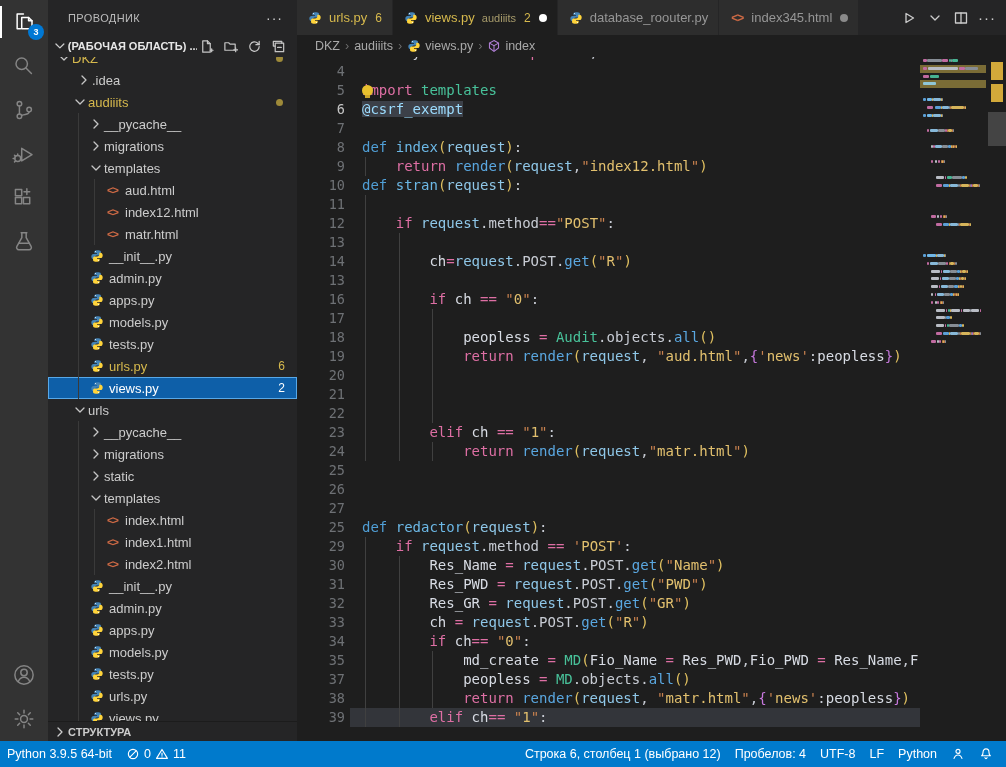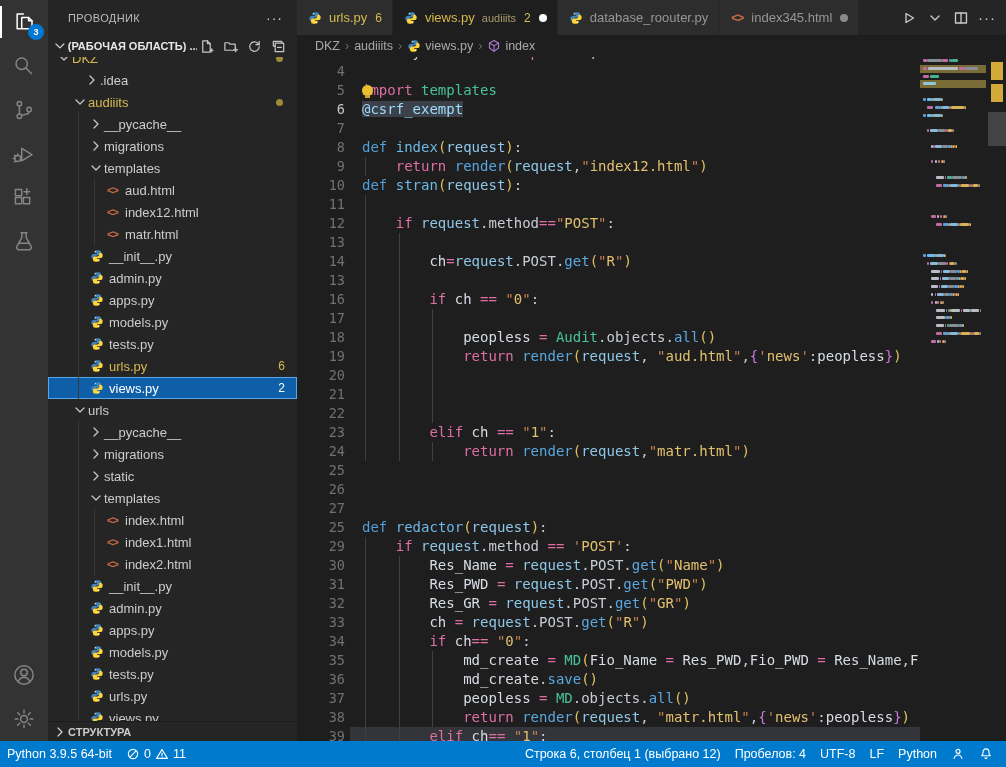--- a/index.html
+++ b/index.html
@@ -206,21 +206,21 @@
     </div>
     <div id="tree">
         <div id="tree-inner">
           <div class="trow mod" style="padding-left: 8px;">
             <span class="chev"><svg viewBox="0 0 16 16" fill="none" stroke="currentColor" stroke-width="1.3" stroke-linecap="round" stroke-linejoin="round">
                 <path d="M4 6l4 4 4-4"></path>
               </svg></span>
             <span class="lab">DKZ</span>
             <span class="gitdot"></span>
           </div>
-          <div class="trow" style="padding-left: 36px;">
+          <div class="trow" style="padding-left: 28px;">
             <span class="chev"><svg viewBox="0 0 16 16" fill="none" stroke="currentColor" stroke-width="1.3" stroke-linecap="round" stroke-linejoin="round">
                 <path d="M6 4l4 4-4 4"></path>
               </svg></span>
             <span class="lab">.idea</span>
           </div>
           <div class="trow mod" style="padding-left: 24px;">
             <span class="chev"><svg viewBox="0 0 16 16" fill="none" stroke="currentColor" stroke-width="1.3" stroke-linecap="round" stroke-linejoin="round">
                 <path d="M4 6l4 4 4-4"></path>
               </svg></span>
             <span class="lab">audiiits</span>
@@ -636,21 +636,20 @@
           <div class="crow"><span class="ln">26</span><span class="lc"></span></div>
           <div class="crow"><span class="ln">27</span><span class="lc"></span></div>
           <div class="crow"><span class="ln">25</span><span class="lc"><span class="d">def</span><span class="w"> </span><span class="f">redactor</span><span class="b">(</span><span class="p">request</span><span class="b">)</span><span class="w">:</span></span></div>
           <div class="crow"><span class="ln">29</span><span class="lc"><i class="cg" style="left: 3px;"></i><span class="w">    </span><span class="k">if</span><span class="w"> </span><span class="p">request</span><span class="w">.method </span><span class="o">==</span><span class="w"> </span><span class="q">'</span><span class="s">POST</span><span class="q">'</span><span class="w">:</span></span></div>
           <div class="crow"><span class="ln">30</span><span class="lc"><i class="cg" style="left: 3px;"></i><i class="cg" style="left: 36.6px;"></i><span class="w">        </span><span class="v">Res_Name</span><span class="w"> </span><span class="o">=</span><span class="w"> </span><span class="p">request</span><span class="w">.POST.</span><span class="c">get</span><span class="b">(</span><span class="q">"</span><span class="s">Name</span><span class="q">"</span><span class="b">)</span></span></div>
           <div class="crow"><span class="ln">31</span><span class="lc"><i class="cg" style="left: 3px;"></i><i class="cg" style="left: 36.6px;"></i><span class="w">        </span><span class="v">Res_PWD</span><span class="w"> </span><span class="o">=</span><span class="w"> </span><span class="p">request</span><span class="w">.POST.</span><span class="c">get</span><span class="b">(</span><span class="q">"</span><span class="s">PWD</span><span class="q">"</span><span class="b">)</span></span></div>
           <div class="crow"><span class="ln">32</span><span class="lc"><i class="cg" style="left: 3px;"></i><i class="cg" style="left: 36.6px;"></i><span class="w">        </span><span class="v">Res_GR</span><span class="w"> </span><span class="o">=</span><span class="w"> </span><span class="p">request</span><span class="w">.POST.</span><span class="c">get</span><span class="b">(</span><span class="q">"</span><span class="s">GR</span><span class="q">"</span><span class="b">)</span></span></div>
           <div class="crow"><span class="ln">33</span><span class="lc"><i class="cg" style="left: 3px;"></i><i class="cg" style="left: 36.6px;"></i><span class="w">        </span><span class="v">ch</span><span class="w"> </span><span class="o">=</span><span class="w"> </span><span class="p">request</span><span class="w">.POST.</span><span class="c">get</span><span class="b">(</span><span class="q">"</span><span class="s">R</span><span class="q">"</span><span class="b">)</span></span></div>
           <div class="crow"><span class="ln">34</span><span class="lc"><i class="cg" style="left: 3px;"></i><i class="cg" style="left: 36.6px;"></i><span class="w">        </span><span class="k">if</span><span class="w"> </span><span class="v">ch</span><span class="o">==</span><span class="w"> </span><span class="q">"</span><span class="s">0</span><span class="q">"</span><span class="w">:</span></span></div>
           <div class="crow"><span class="ln">35</span><span class="lc"><i class="cg" style="left: 3px;"></i><i class="cg" style="left: 36.6px;"></i><i class="cg" style="left: 70.2px;"></i><span class="w">            </span><span class="v">md_create</span><span class="w"> </span><span class="o">=</span><span class="w"> </span><span class="t">MD</span><span class="b">(</span><span class="v">Fio_Name</span><span class="w"> </span><span class="o">=</span><span class="w"> </span><span class="v">Res_PWD</span><span class="w">,</span><span class="v">Fio_PWD</span><span class="w"> </span><span class="o">=</span><span class="w"> </span><span class="v">Res_Name</span><span class="w">,</span><span class="v">F</span></span></div>
-          <div class="crow"><span class="ln">36</span><span class="lc"><i class="cg" style="left: 3px;"></i><i class="cg" style="left: 36.6px;"></i><i class="cg" style="left: 70.2px;"></i><span class="w">            </span><span class="v">md_create</span><span class="w">.</span><span class="c">save</span><span class="b">()</span></span></div>
           <div class="crow"><span class="ln">37</span><span class="lc"><i class="cg" style="left: 3px;"></i><i class="cg" style="left: 36.6px;"></i><i class="cg" style="left: 70.2px;"></i><span class="w">            </span><span class="v">peopless</span><span class="w"> </span><span class="o">=</span><span class="w"> </span><span class="t">MD</span><span class="w">.objects.</span><span class="c">all</span><span class="b">()</span></span></div>
           <div class="crow"><span class="ln">38</span><span class="lc"><i class="cg" style="left: 3px;"></i><i class="cg" style="left: 36.6px;"></i><i class="cg" style="left: 70.2px;"></i><span class="w">            </span><span class="k">return</span><span class="w"> </span><span class="c">render</span><span class="b">(</span><span class="p">request</span><span class="w">, </span><span class="q">"</span><span class="s">matr.html</span><span class="q">"</span><span class="w">,</span><span class="B">{</span><span class="q">'</span><span class="s">news</span><span class="q">'</span><span class="w">:</span><span class="v">peopless</span><span class="B">}</span><span class="b">)</span></span></div>
           <div class="crow hl"><span class="ln">39</span><span class="lc"><i class="cg" style="left: 15px;"></i><i class="cg" style="left: 48.6px;"></i><span class="w">        </span><span class="k">elif</span><span class="w"> </span><span class="v">ch</span><span class="o">==</span><span class="w"> </span><span class="q">"</span><span class="s">1</span><span class="q">"</span><span class="w">:</span></span></div>
         </div>
       </div>
     <div id="minimap">
         <div class="mrow"><span style="width: 4.2px; background: rgb(193, 107, 161);"></span><span style="width: 14.7px; background: rgb(135, 141, 149);"></span><span style="width: 6.3px; background: rgb(193, 107, 161);"></span><span style="width: 1.05px;"></span><span style="width: 2.1px; background: rgb(71, 179, 146);"></span><span style="width: 1.05px; background: rgb(135, 141, 149);"></span><span style="width: 5.25px; background: rgb(71, 179, 146);"></span></div>
         <div class="mrow my"><span style="width: 4.2px; background: rgb(193, 107, 161);"></span><span style="width: 1.05px;"></span><span style="width: 29.4px; background: rgb(184, 188, 196);"></span><span style="width: 1.05px;"></span><span style="width: 6.3px; background: rgb(193, 107, 161);"></span><span style="width: 12.6px; background: rgb(135, 141, 149);"></span></div>
         <div class="mrow"><span style="width: 6.3px; background: rgb(193, 107, 161);"></span><span style="width: 1.05px;"></span><span style="width: 8.4px; background: rgb(71, 179, 146);"></span></div>
         <div class="mrow my"><span style="width: 12.6px; background: rgb(143, 199, 216);"></span></div>

